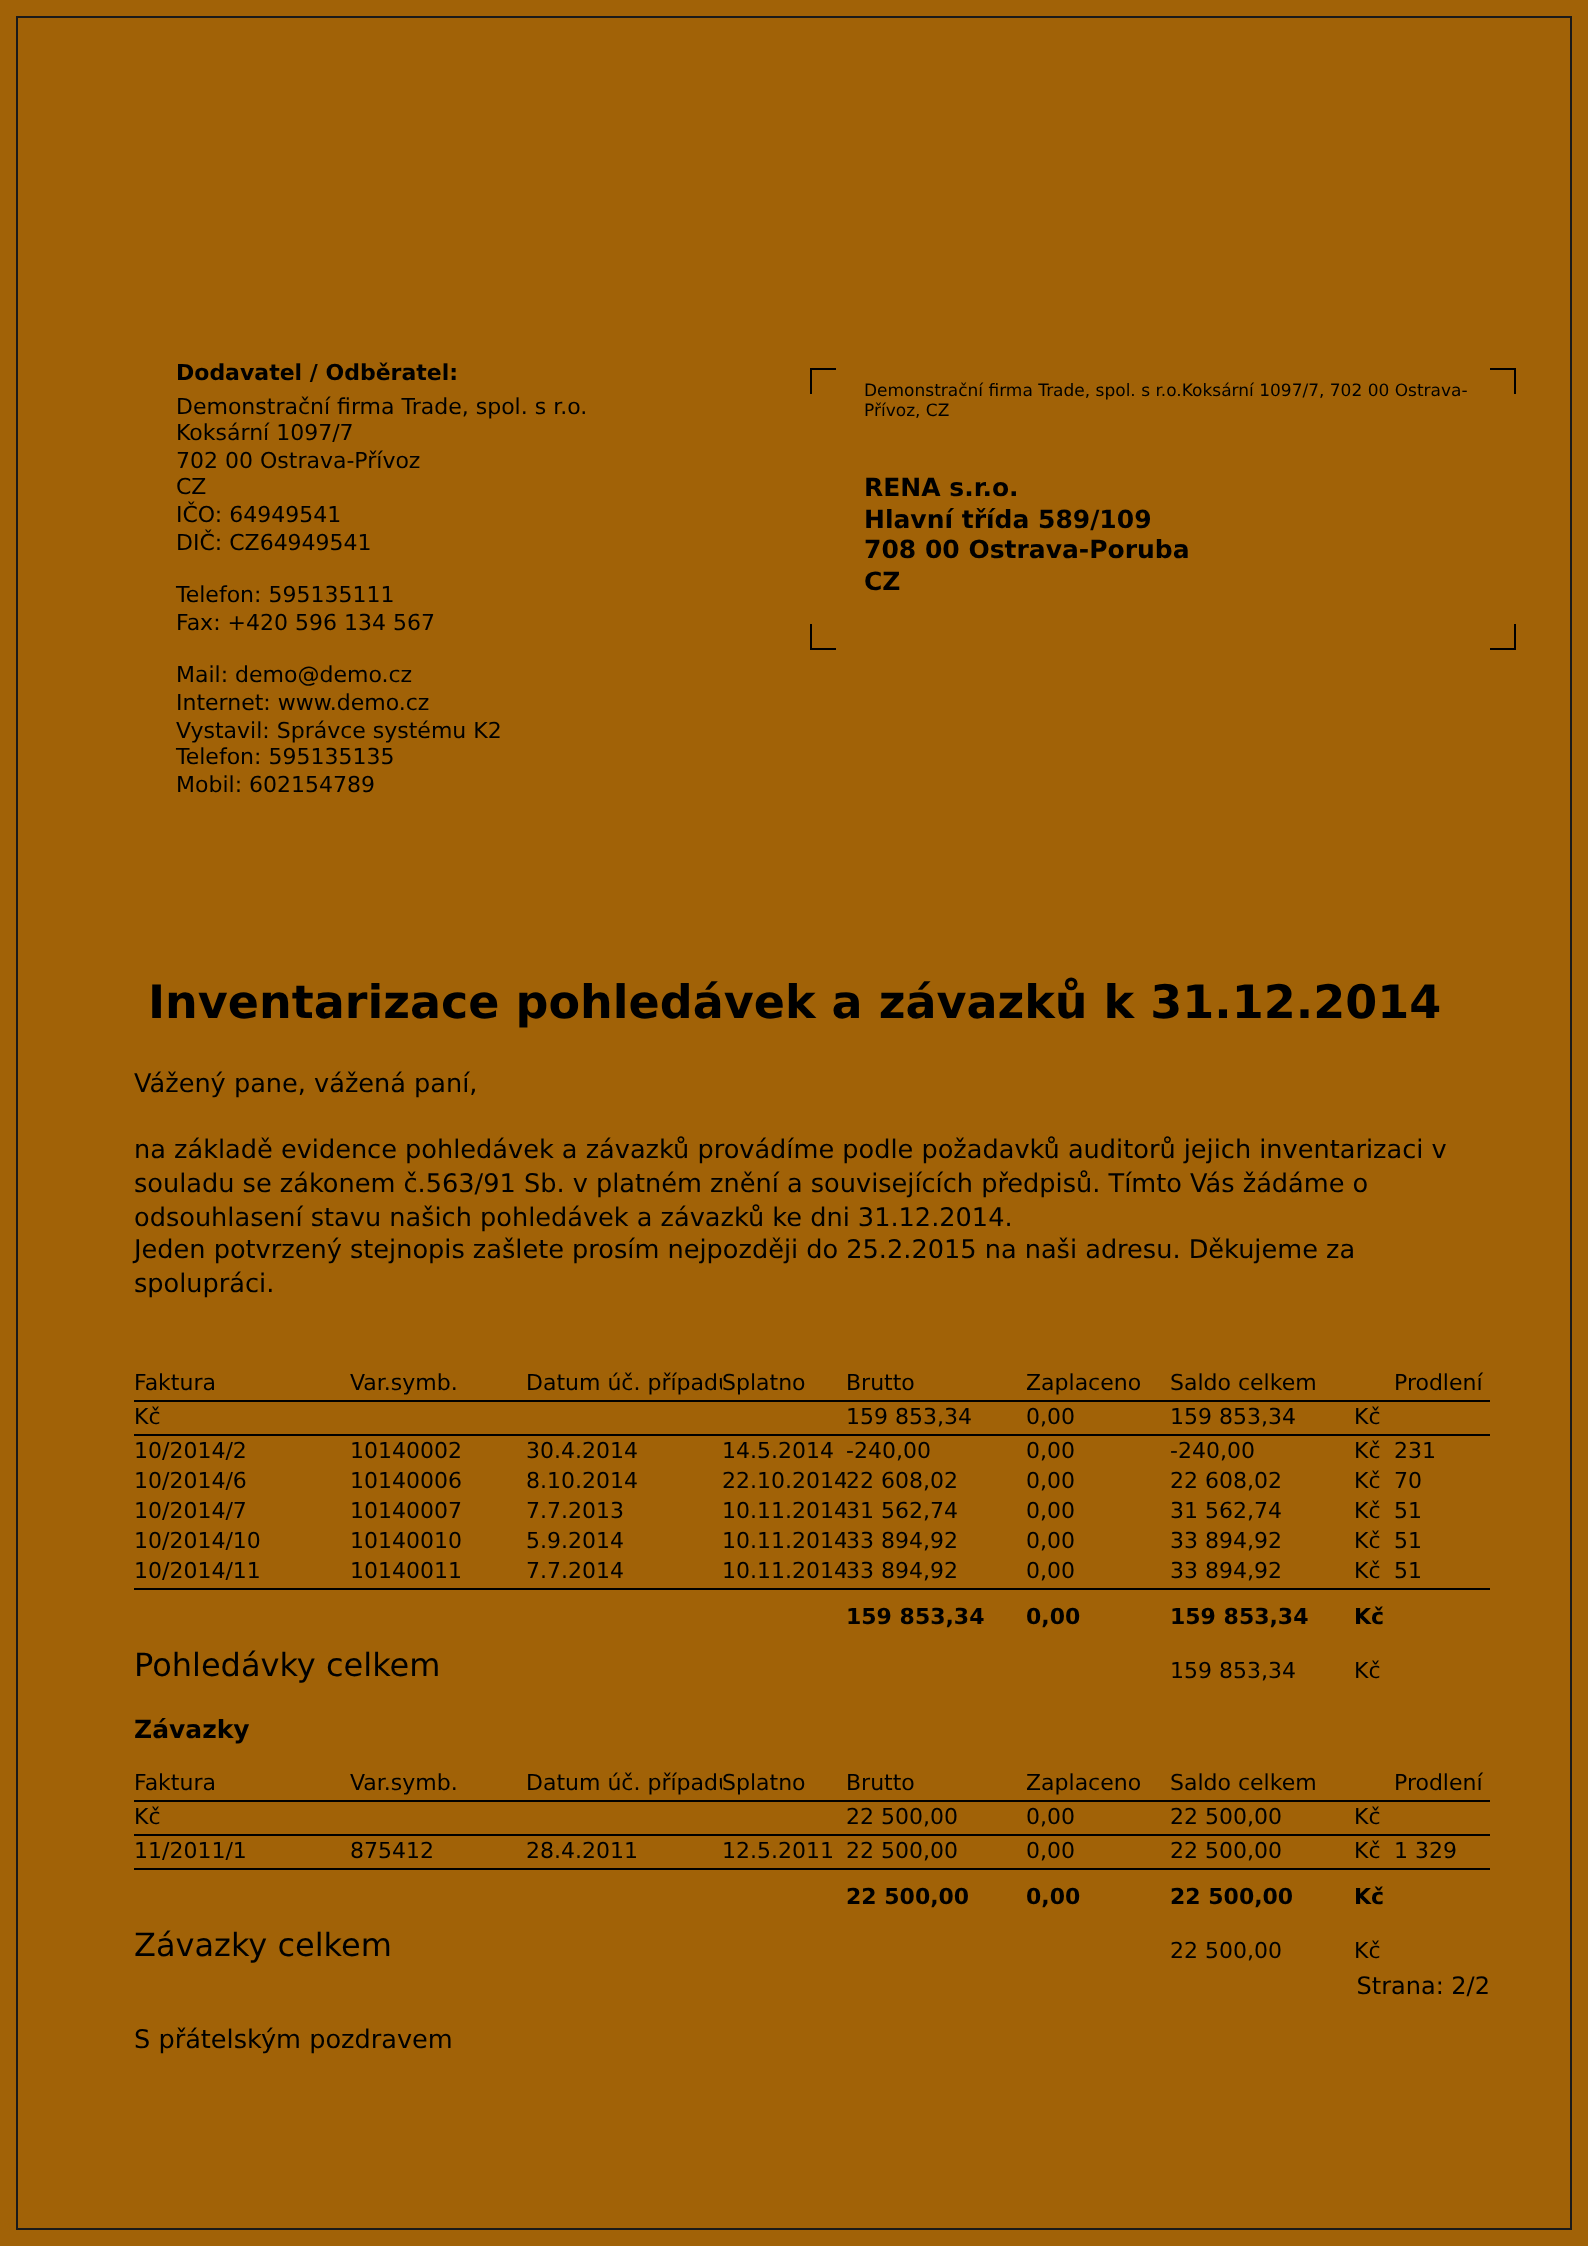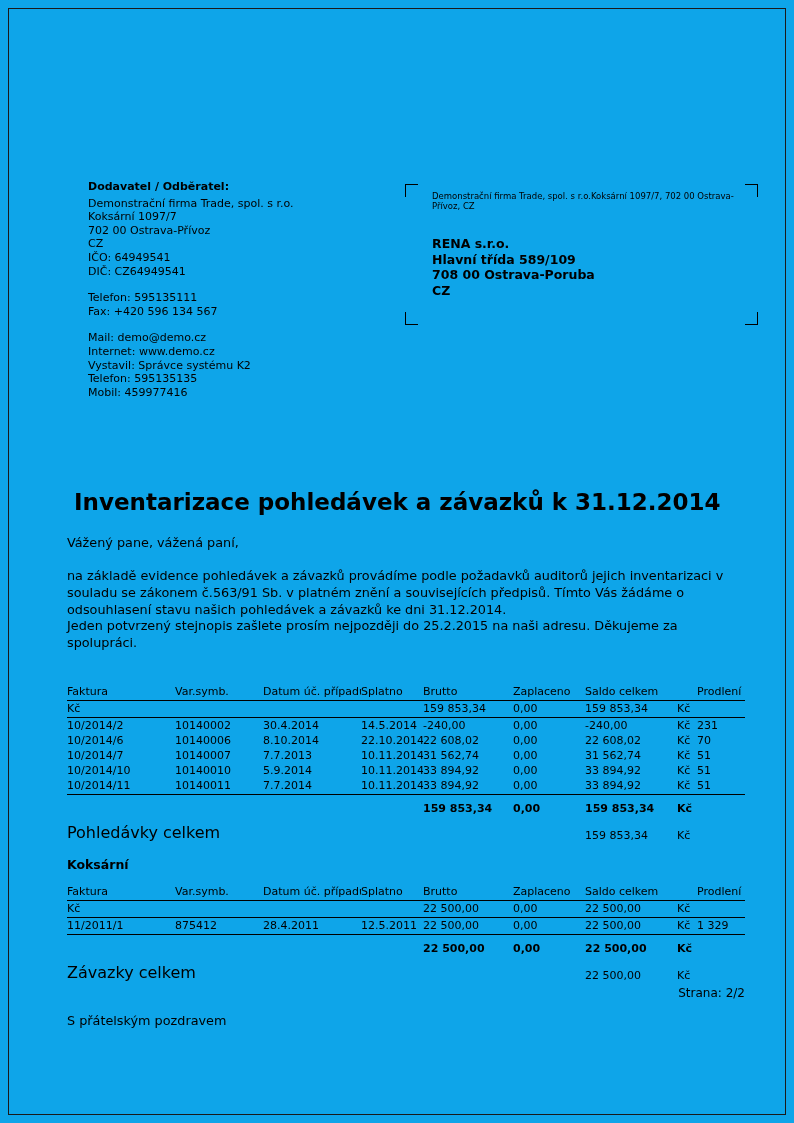--- a/index.html
+++ b/index.html
@@ -1,18 +1,18 @@
 <!DOCTYPE html>
 <html><head>
 <meta charset="utf-8">
 <style>
   * { margin:0; padding:0; box-sizing:border-box; }
   html,body { background:#e9e9e9; }
   .page {
-    position:relative; width:794px; height:1123px; background:#0ea5e9;
+    position:relative; width:794px; height:1123px; background:#a16207;
     font-family:"DejaVu Sans","Liberation Sans",sans-serif; color:#000;
     overflow:hidden;
   }
   .frame { position:absolute; inset:8px; border:1px solid #1a1a1a; }
 
   
   .supplier { position:absolute; left:88px; top:180px; font-size:11px; line-height:13.6px; }
   .supplier .heading { font-weight:bold; margin-bottom:3px; }
   .gap { height:13px; }
 
@@ -67,21 +67,21 @@
     <div>IČO: 64949541</div>
     <div>DIČ: CZ64949541</div>
     <div class="gap"></div>
     <div>Telefon: 595135111</div>
     <div>Fax: +420 596 134 567</div>
     <div class="gap"></div>
     <div>Mail: demo@demo.cz</div>
     <div>Internet: www.demo.cz</div>
     <div>Vystavil: Správce systému K2</div>
     <div>Telefon: 595135135</div>
-    <div>Mobil: 459977416</div>
+    <div>Mobil: 602154789</div>
   </div>
 
   <div class="addr-window">
     <div class="corner tl"></div>
     <div class="corner tr"></div>
     <div class="corner bl"></div>
     <div class="corner br"></div>
     <div class="sender-line">Demonstrační firma Trade, spol. s r.o.Koksární 1097/7, 702 00 Ostrava-Přívoz, CZ</div>
     <div class="recipient">
       <div>RENA s.r.o.</div>
@@ -200,21 +200,21 @@
       </tr>
       <tr class="celkem">
         <td colspan="6" class="celkem-label">Pohledávky celkem</td>
         <td class="ra celkem-val">159 853,34</td>
         <td class="kc celkem-val">Kč</td>
         <td></td>
       </tr>
     </tbody>
       </table>
 
-    <div class="section-title section-payables">Koksární</div>
+    <div class="section-title section-payables">Závazky</div>
     <table class="ledger">
       <colgroup>
         <col class="c1">
           <col class="c2">
           <col class="c3">
           <col class="c4">
           <col class="c5">
         <col class="c6">
           <col class="c7">
           <col class="c8">

